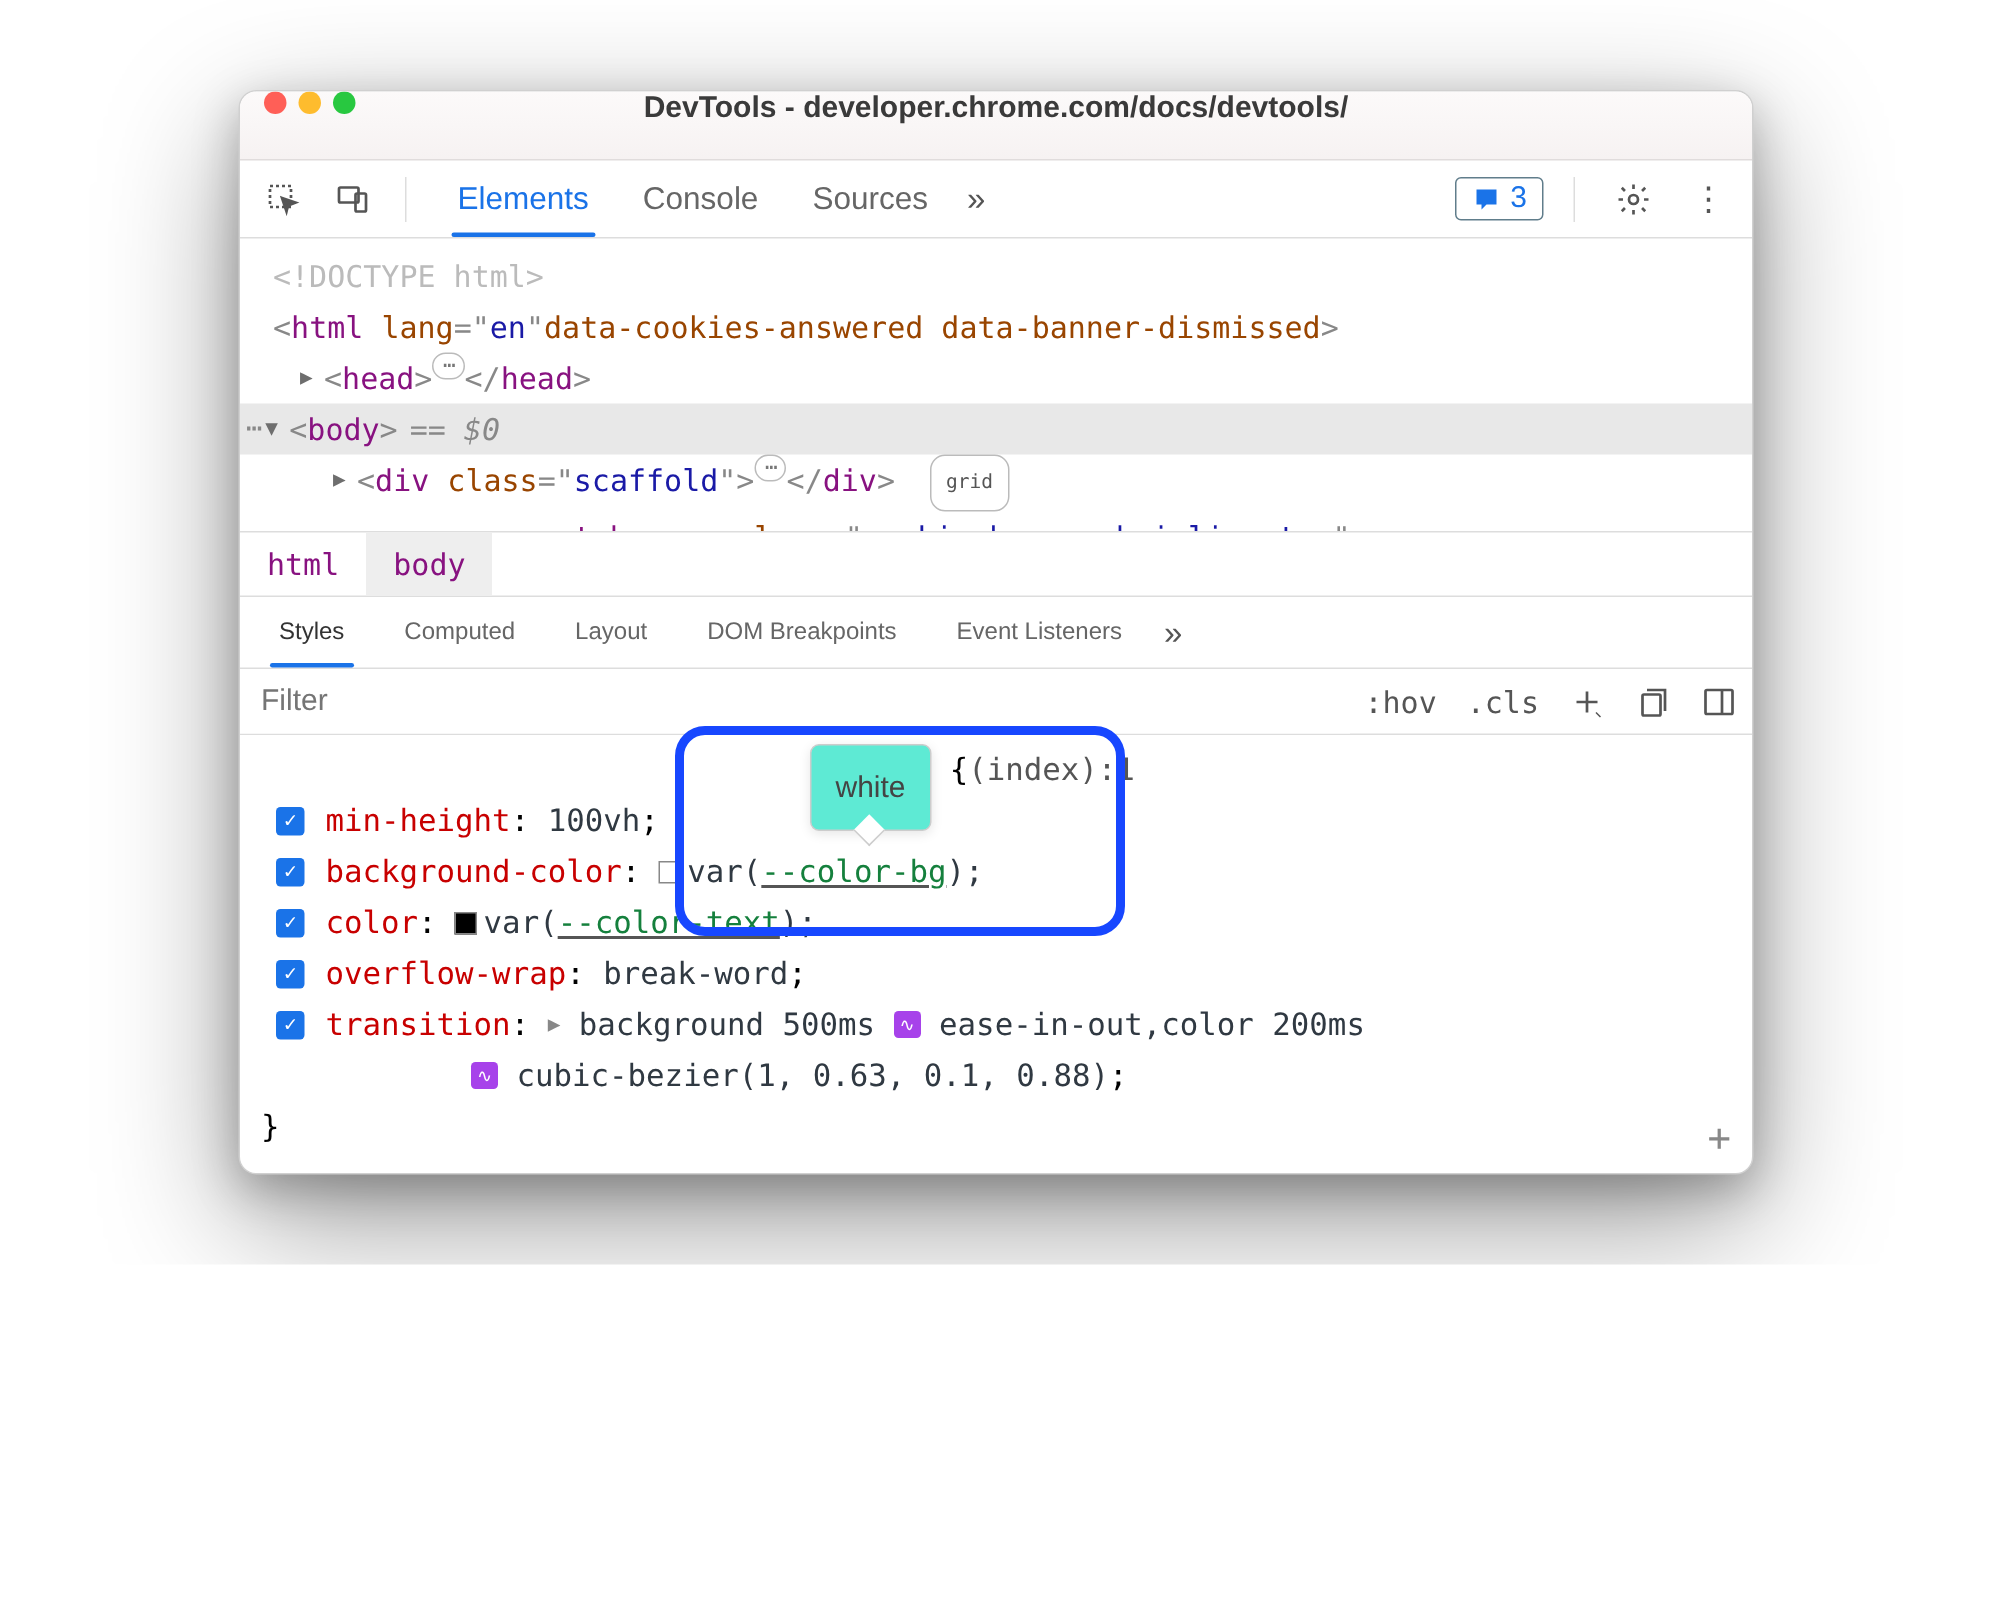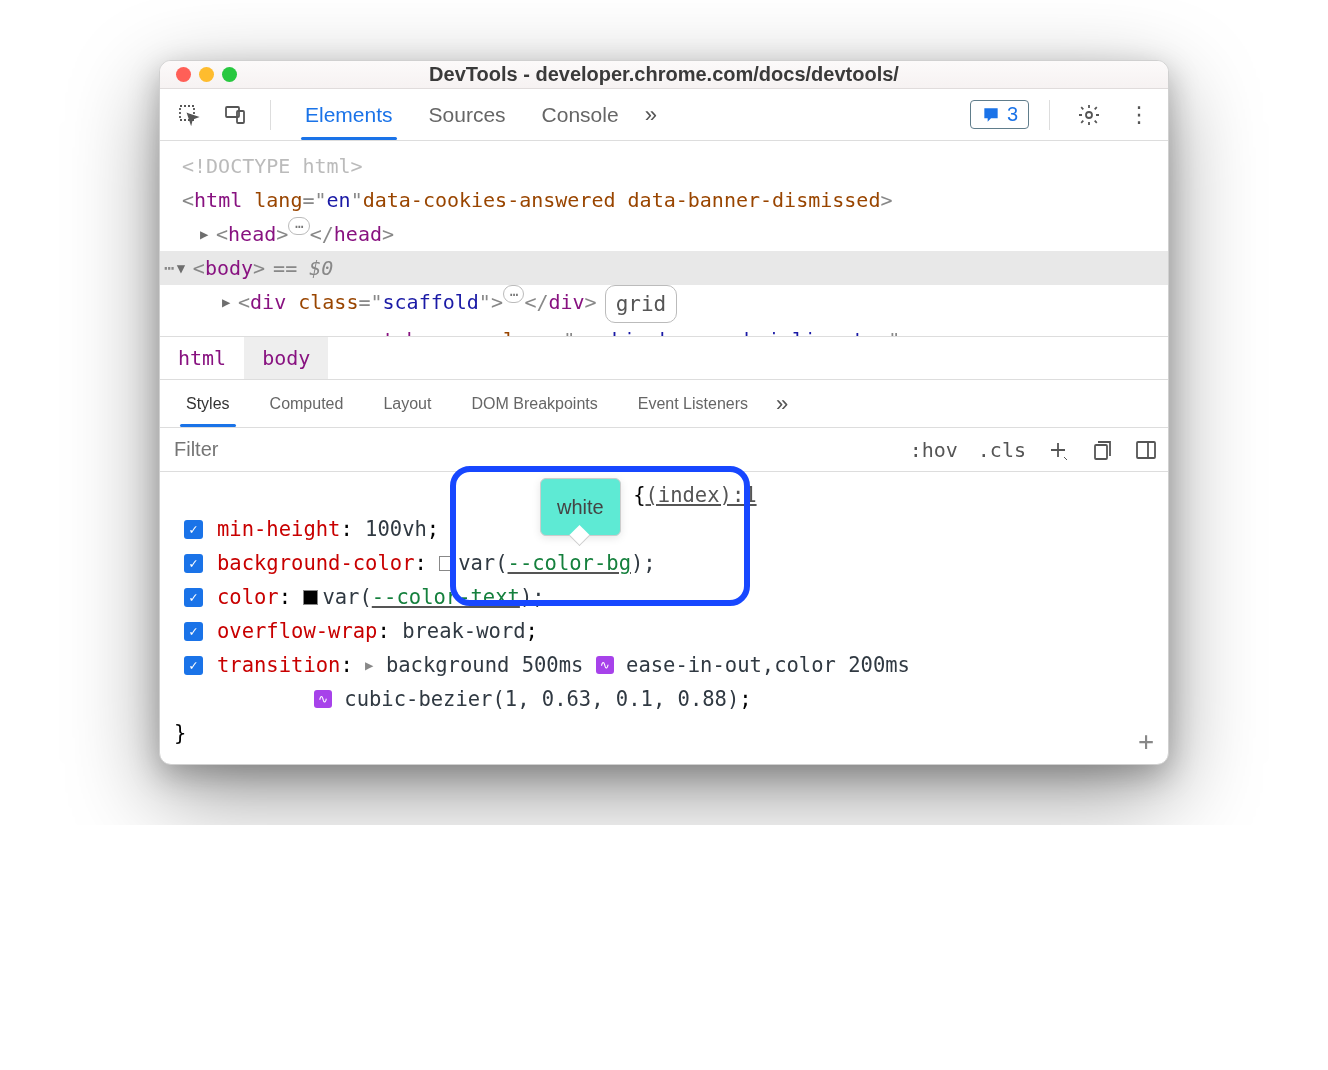--- a/index.html
+++ b/index.html
@@ -1,18 +1,18 @@
 <!DOCTYPE html>
 <html><head>
 <meta charset="utf-8">
 <style>
 *{box-sizing:border-box;margin:0;padding:0}
 body{font-family:-apple-system,BlinkMacSystemFont,"Segoe UI",sans-serif;background:#fff;display:flex;align-items:flex-start;justify-content:center;padding:60px 80px}
 .window{width:1010px;border-radius:12px;background:#fff;box-shadow:0 30px 90px rgba(0,0,0,.4),0 10px 30px rgba(0,0,0,.25);overflow:hidden;border:1px solid #d0d0d0}
-.titlebar{height:28px;background:linear-gradient(#fcfafa,#f6f2f2);display:flex;align-items:center;border-bottom:1px solid #e0dcdc;position:relative}
+.titlebar{height:46px;background:linear-gradient(#fcfafa,#f6f2f2);display:flex;align-items:flex-start;border-bottom:1px solid #e0dcdc;position:relative}
 .traffic{display:flex;gap:8px;padding-left:16px;align-items:center}
 .dot{width:15px;height:15px;border-radius:50%}
 .dot.r{background:#ff5f57}.dot.y{background:#febc2e}.dot.g{background:#28c840}
 .title{position:absolute;left:0;right:0;text-align:center;font-weight:700;font-size:20px;color:#3a3a3a;pointer-events:none}
 .toolbar{height:52px;display:flex;align-items:center;border-bottom:1px solid #ddd;padding:0 10px;gap:8px}
 .tool-btn{width:38px;height:38px;display:flex;align-items:center;justify-content:center;color:#555;border-radius:4px}
 .tool-btn svg{width:24px;height:24px;stroke:currentColor;fill:none;stroke-width:1.8}
 .vsep{width:1px;height:30px;background:#ddd;margin:0 8px}
 .tabs-main{display:flex;align-items:center;height:100%;gap:0}
 .tab-main{padding:0 18px;height:100%;display:flex;align-items:center;font-size:21px;color:#666;position:relative;cursor:pointer}
@@ -26,38 +26,38 @@
 .dom-line{padding-left:22px;white-space:nowrap;display:flex;}
 .dom-line.sel{background:#e8e8e8}
 .sel-dots{color:#888;font-size:18px;margin-right:4px;padding-left:0;letter-spacing:-2px}
 .tri{display:inline-block;width:14px;font-size:14px;color:#6e6e6e;margin-right:2px}
 .tag-punc{color:#888}
 .tag-name{color:#881280}
 .attr-name{color:#994500}
 .attr-val{color:#1a1aa6}
 .doctype{color:#bbb}
 .comment-badge{display:inline-flex;align-items:center;justify-content:center;background:#fff;border:1px solid #bbb;border-radius:10px;padding:0 6px;font-size:14px;color:#777;height:18px;vertical-align:middle;letter-spacing:-1px}
-.grid-badge{display:inline-flex;align-items:center;border:1px solid #bbb;border-radius:10px;padding:1px 10px;font-size:21px;color:#555;margin-left:8px}
+.grid-badge{display:inline-flex;align-items:center;border:1px solid #bbb;border-radius:10px;padding:1px 10px;font-size:13px;color:#555;margin-left:23px}
 .eq0{color:#888;font-style:italic;margin-left:8px}
 .breadcrumb{display:flex;border-top:1px solid #ddd;border-bottom:1px solid #ddd;height:44px;align-items:stretch;font-family:Menlo,Monaco,Consolas,monospace;font-size:20px}
 .crumb{padding:0 18px;display:flex;align-items:center;color:#999}
 .crumb.active{background:#eee;color:#881280}
 .crumb:not(.active){color:#881280}
 .styles-tabs{display:flex;border-bottom:1px solid #ddd;height:48px;align-items:center;padding:0 6px;gap:0}
 .stab{padding:0 20px;height:100%;display:flex;align-items:center;font-size:16px;color:#666;position:relative;cursor:pointer}
 .stab.active{color:#333}
 .stab.active::after{content:"";position:absolute;bottom:0;left:14px;right:14px;height:3px;background:#1a73e8;border-radius:2px}
 .filter-bar{display:flex;border-bottom:1px solid #ddd;height:44px;align-items:center}
 .filter-input{flex:1;border:none;padding:0 14px;font-size:20px;color:#888;outline:none;height:100%}
 .fbtn{padding:0 10px;font-family:Menlo,Monaco,Consolas,monospace;font-size:20px;color:#555;height:100%;display:flex;align-items:center}
 .fbtn.ico{font-family:inherit}
 .fbtn svg{width:24px;height:24px;stroke:#555;fill:none;stroke-width:1.8}
 .styles-body{font-family:Menlo,Monaco,Consolas,monospace;font-size:20.5px;line-height:34px;padding:6px 14px 14px;position:relative}
 .rule-header{display:flex;justify-content:center}
-.src-link{color:#555;text-decoration:underline}
+.src-link{color:#555;}
 .prop-line{display:flex;align-items:center;padding-left:10px;white-space:nowrap}
 .cb{width:19px;height:19px;background:#1a73e8;border-radius:3px;margin-right:14px;display:inline-flex;align-items:center;justify-content:center;color:#fff;font-size:14px;flex-shrink:0}
 .cb::after{content:"✓";font-weight:bold}
 .prop-name{color:#c80000}
 .prop-val{color:#303942}
 .swatch{display:inline-block;width:15px;height:15px;border:1px solid #888;vertical-align:-1px;margin-right:4px}
 .swatch.black{background:#000}
 .swatch.white{background:#fff}
 .var-link{color:#15803d;text-decoration:underline;text-decoration-color:#555}
 .ease-icn{display:inline-flex;width:18px;height:18px;background:#a742ea;border-radius:3px;vertical-align:-2px;align-items:center;justify-content:center;color:#fff;font-size:12px}
@@ -91,22 +91,22 @@
     </div>
     <div class="tool-btn">
       <svg viewBox="0 0 24 24">
           <rect x="3" y="4" width="13" height="10" rx="1"></rect>
           <rect x="14" y="8" width="7" height="12" rx="1"></rect>
         </svg>
     </div>
     <div class="vsep"></div>
     <div class="tabs-main">
       <div class="tab-main active">Elements</div>
+      <div class="tab-main">Console</div>
       <div class="tab-main">Sources</div>
-      <div class="tab-main">Console</div>
       <div class="chev">»</div>
     </div>
     <div class="tb-right">
       <div class="badge">
         <svg viewBox="0 0 24 24">
             <path d="M4 4h16v12H12l-4 4v-4H4z"></path>
           </svg>
         <span>3</span>
       </div>
       <div class="vsep"></div>

